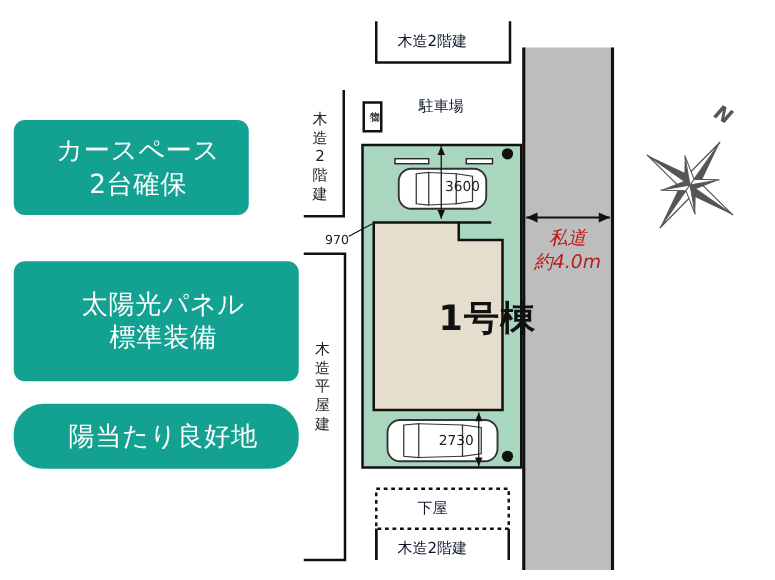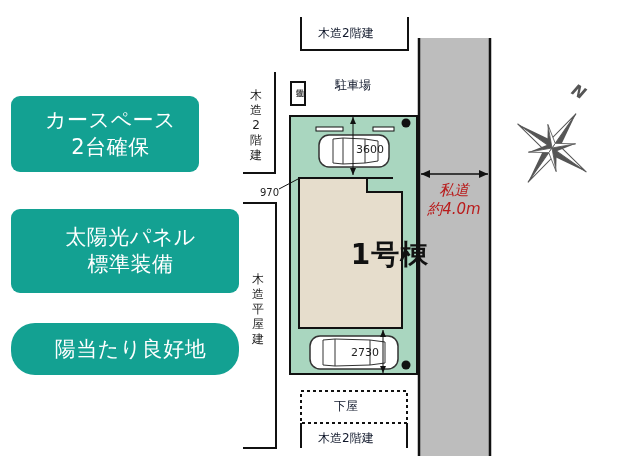--- a/index.html
+++ b/index.html
@@ -14,21 +14,21 @@
   .road-lbl { position:absolute; left:418px; width:72px; text-align:center; font-size:15px; line-height:20px; color:#b91c1c;font-style:italic; }
   .house-lbl { position:absolute; left:300px; top:236px; width:100px; text-align:center; font-size:28px; font-weight:bold; color:#111; letter-spacing:1px;padding-left:40px;}
 </style>
 </head>
 <body>
 
 <div class="badge" style="top:96px;width:177px;height:76px;">
   <span>カースペース</span>
   <span>2台確保</span>
 </div>
-<div class="badge" style="top:209px;width:217px;height:84px;">
+<div class="badge" style="top:209px;width:217px;height:96px;">
   <span>太陽光パネル</span>
   <span>標準装備</span>
 </div>
 <div class="badge" style="top:323px;width:217px;height:52px;border-radius:24px;">
   <span>陽当たり良好地</span>
 </div>
 
 <svg width="620" height="464" style="position:absolute;left:0;top:0;">
 
   <rect x="419" y="38" width="71" height="418" fill="#bdbdbd"></rect>

